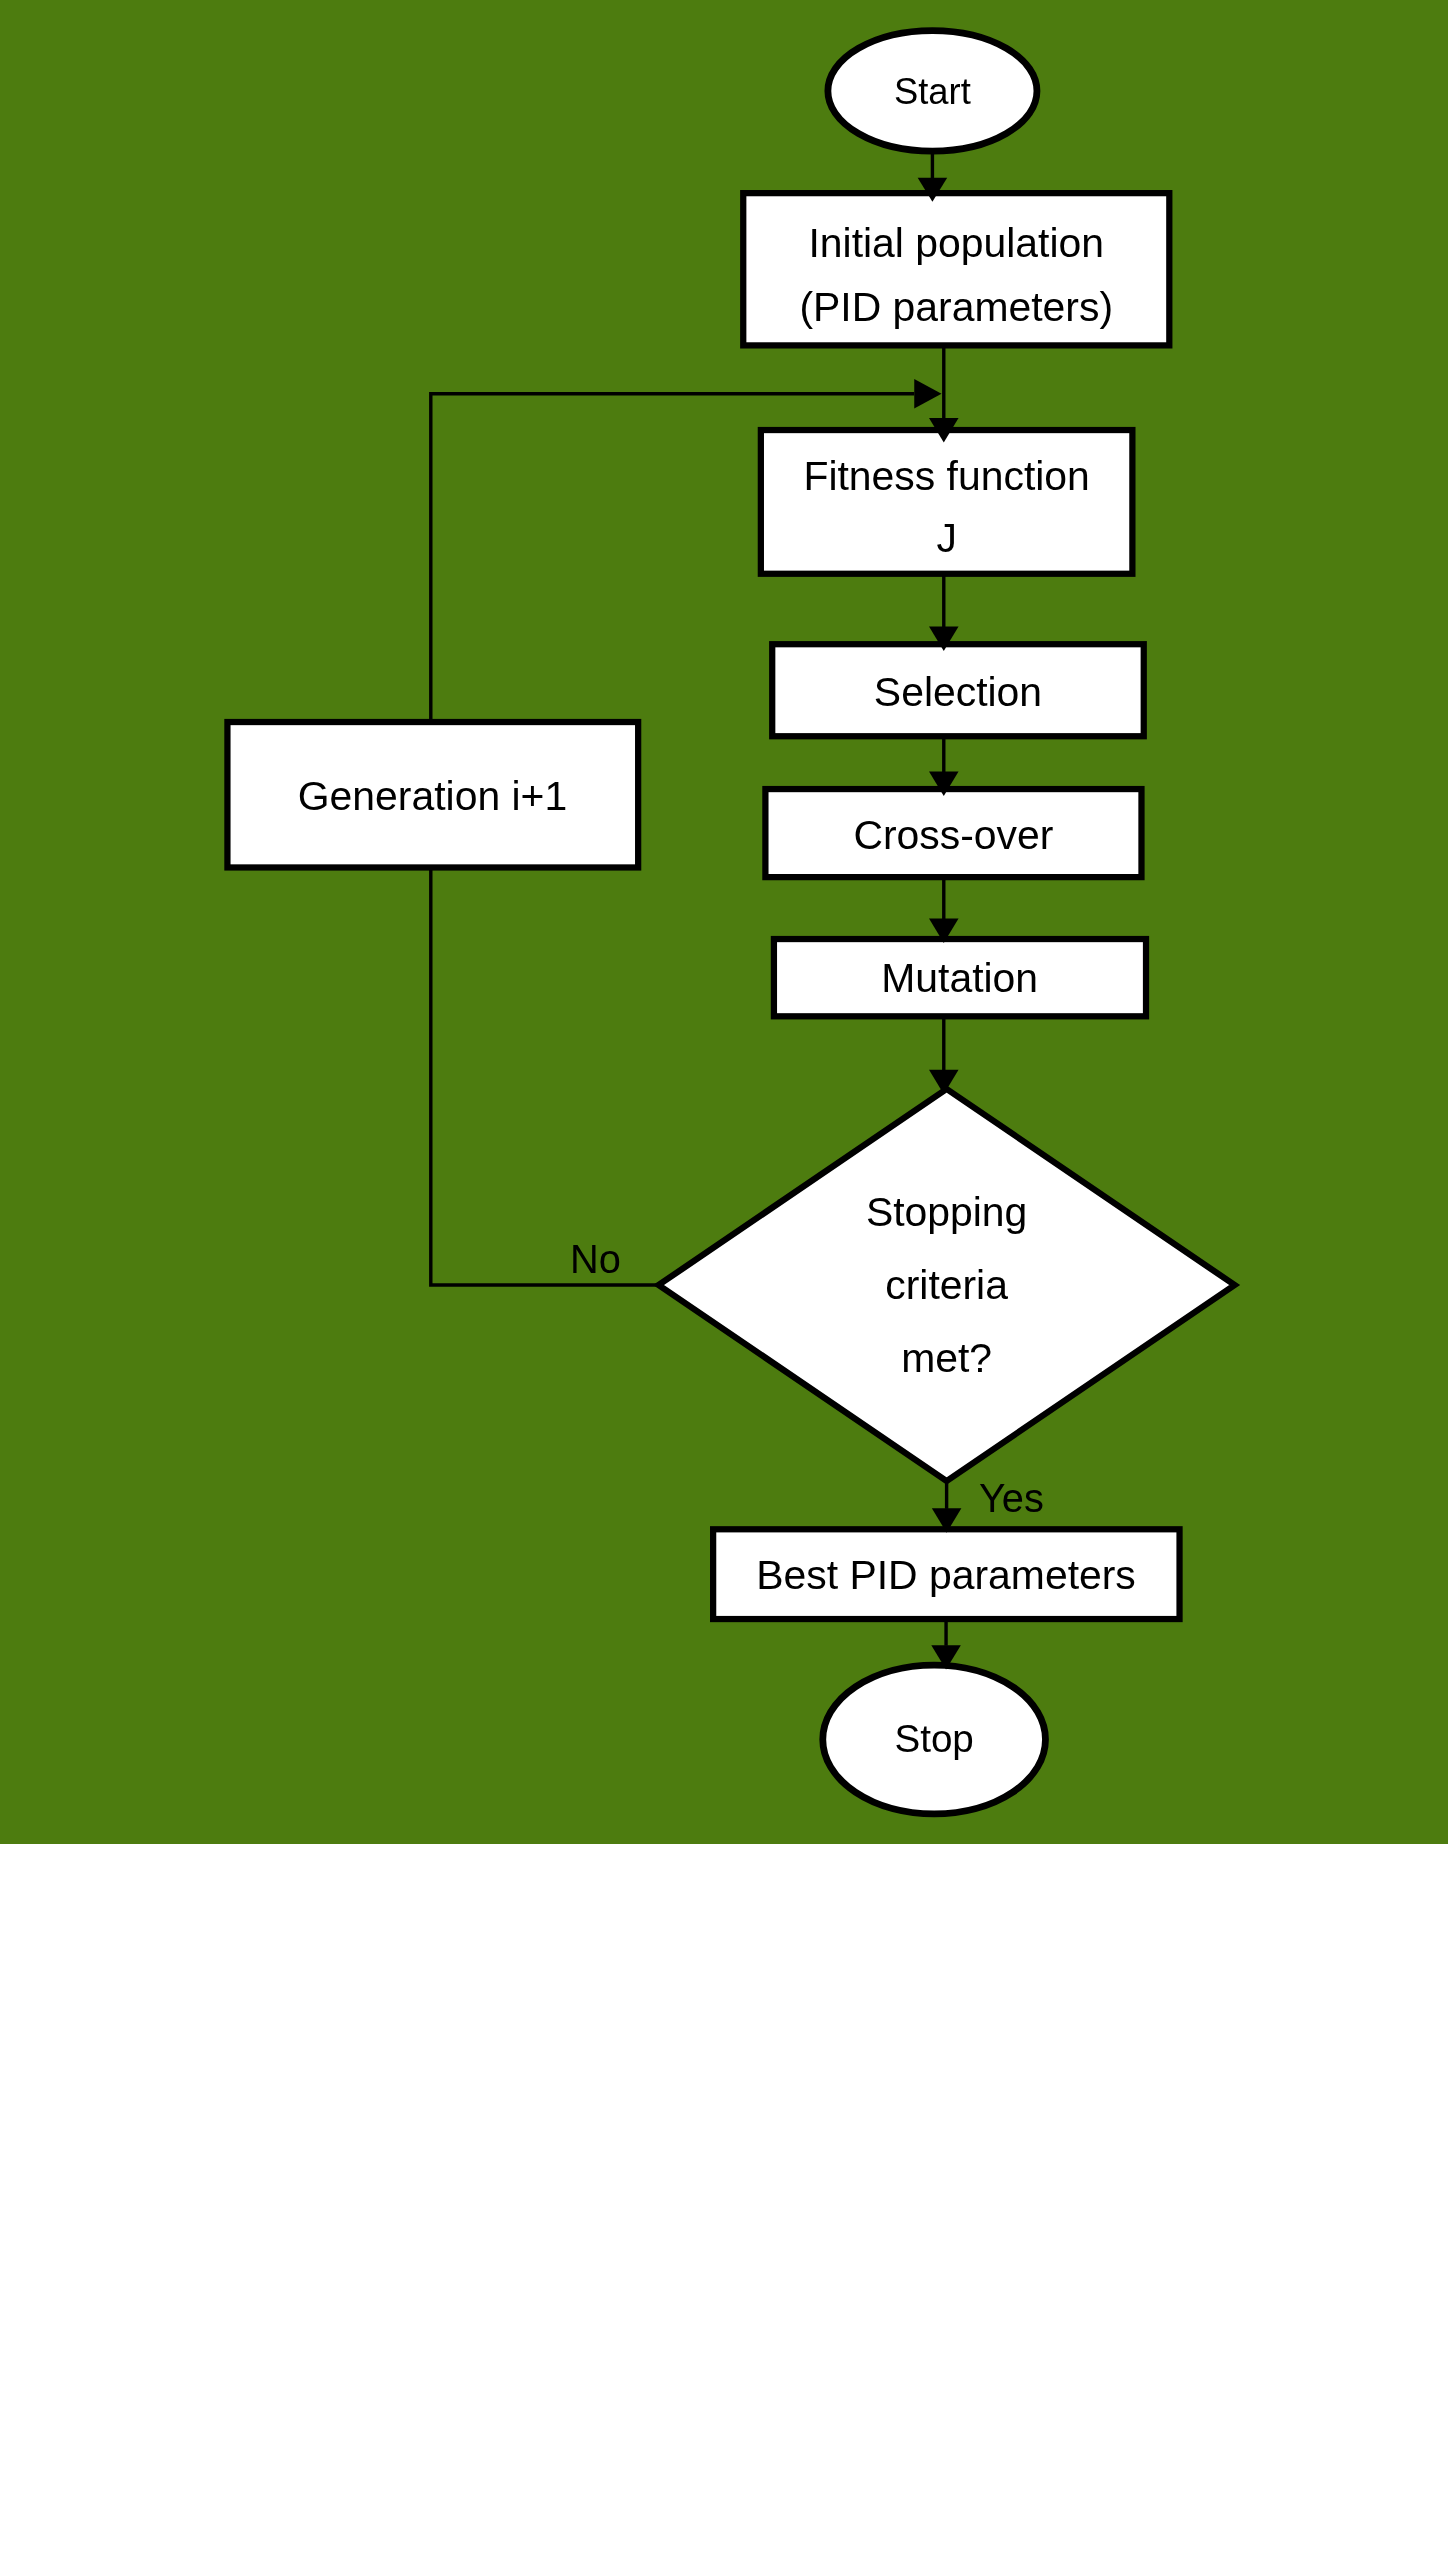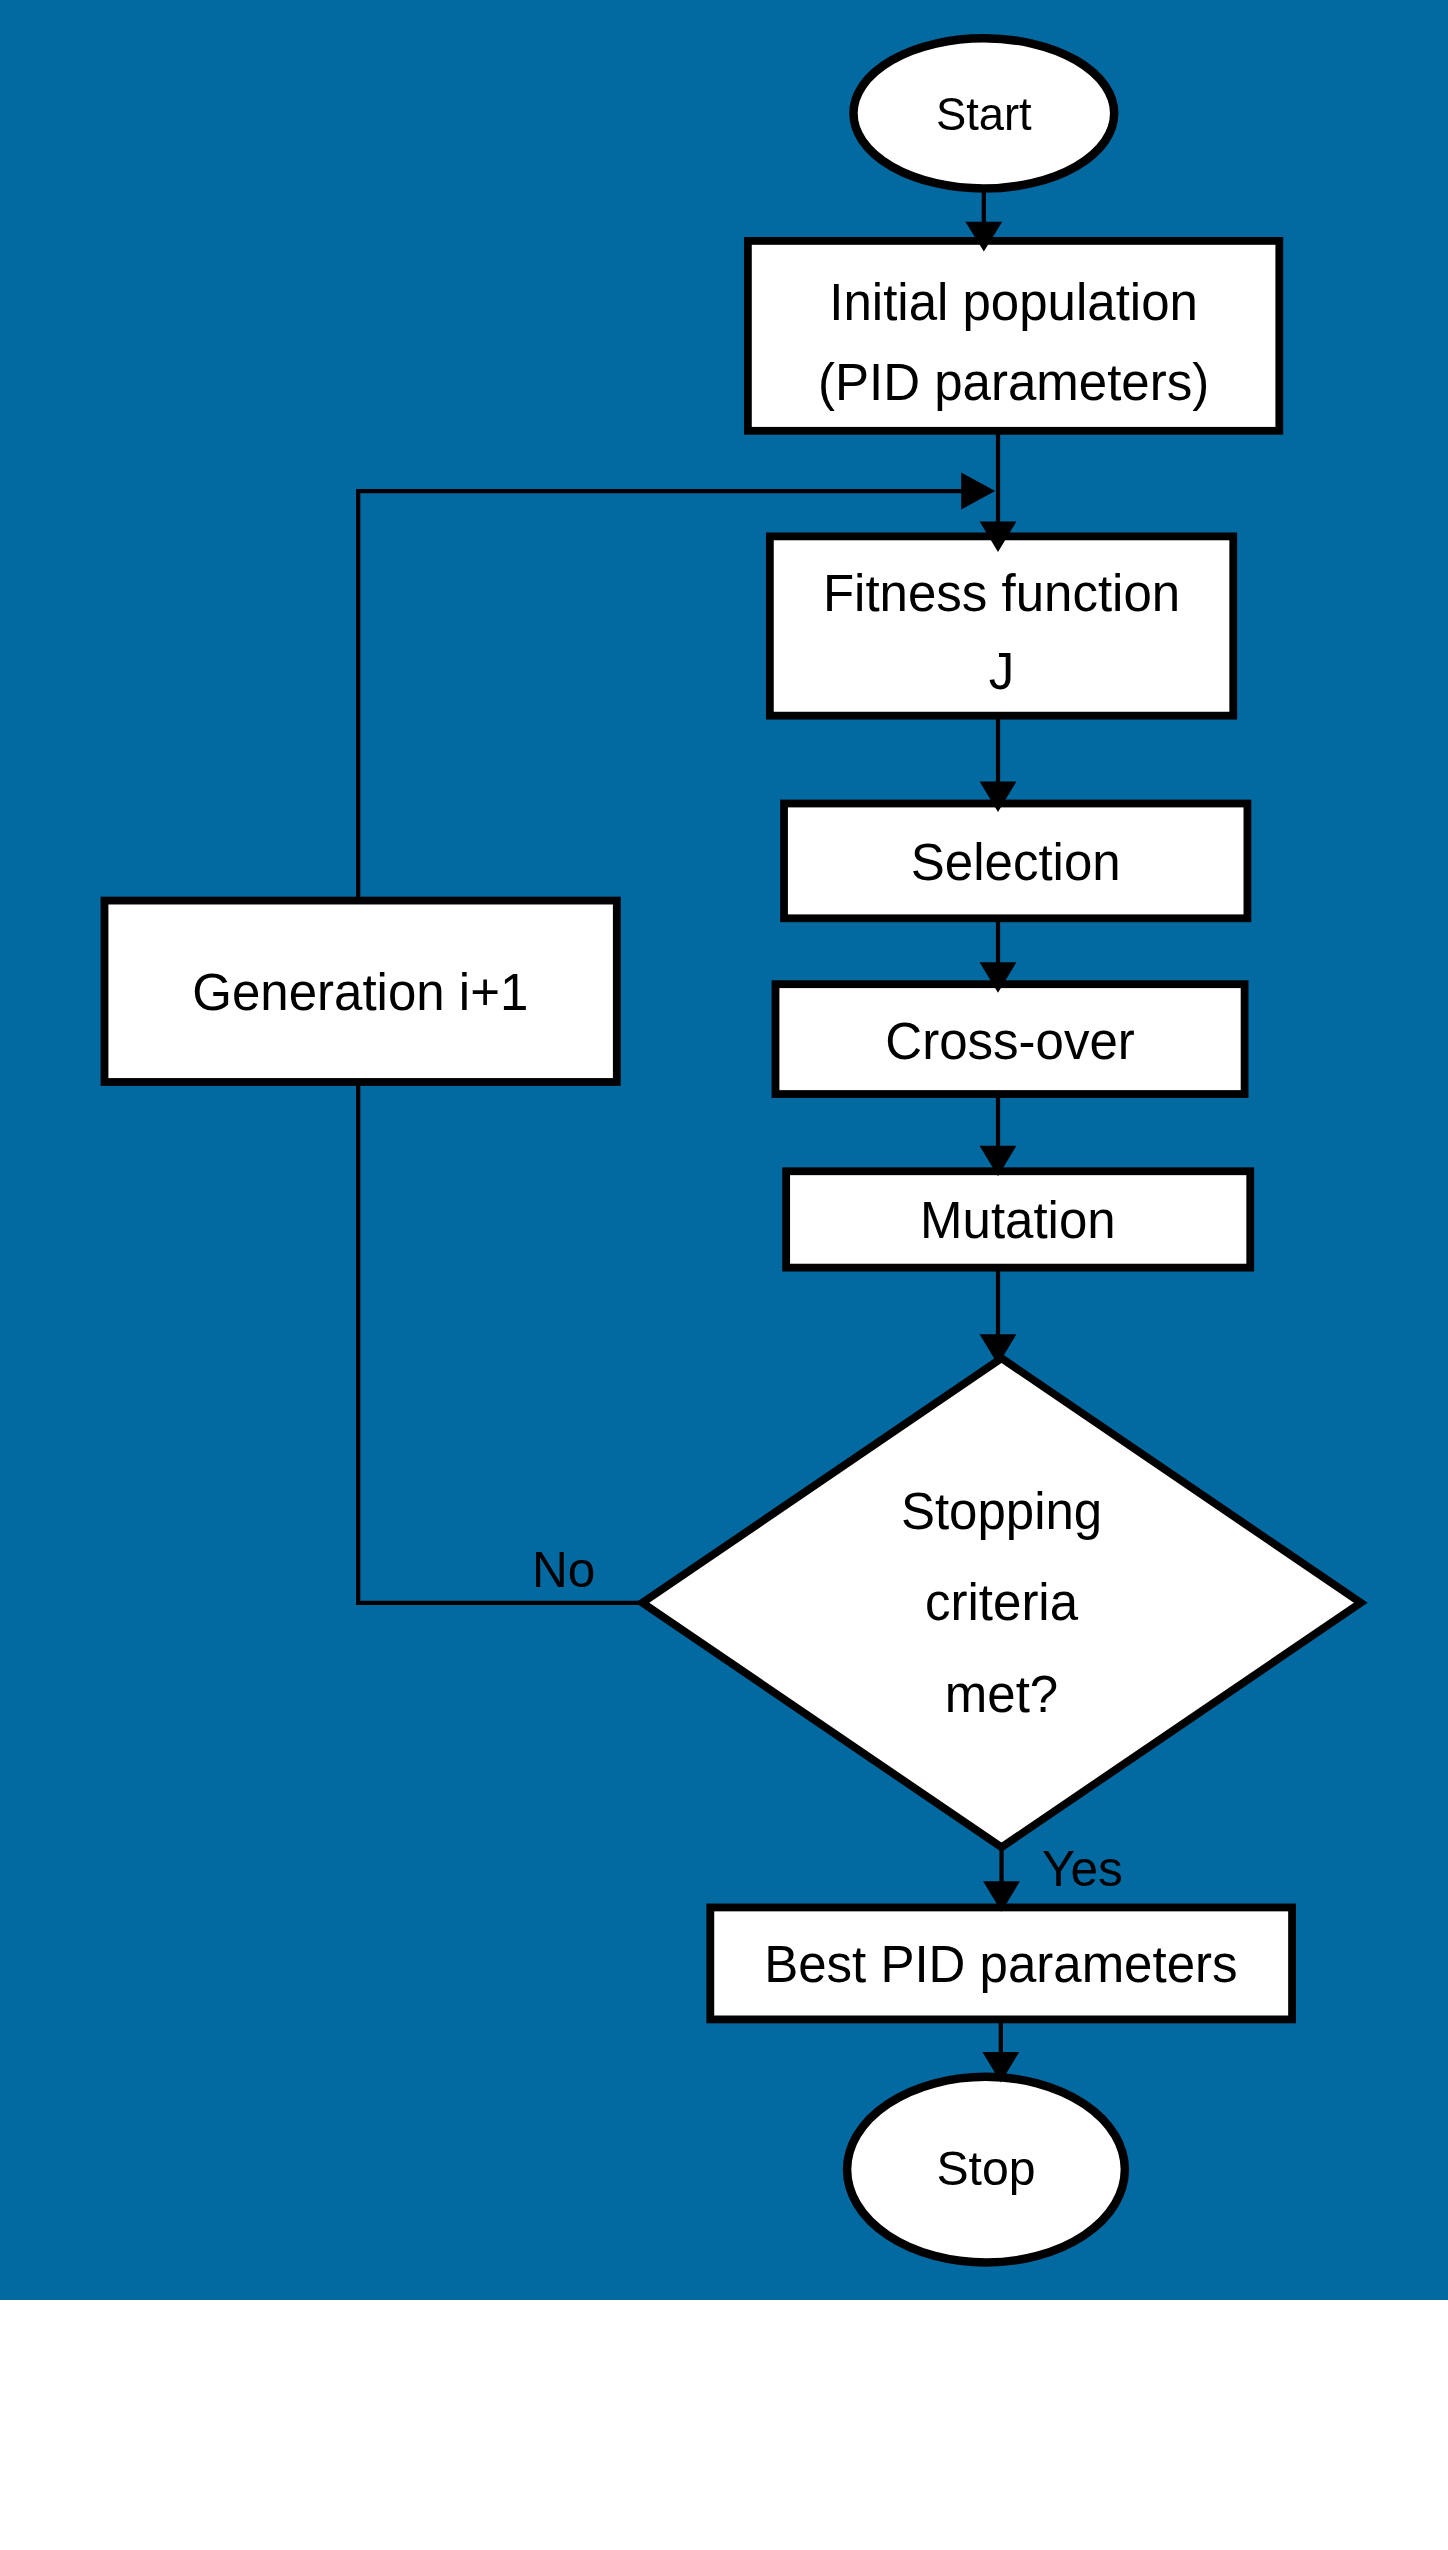--- a/index.html
+++ b/index.html
@@ -3,22 +3,22 @@
 <meta charset="utf-8">
 <style>
   html, body {
     margin: 0;
     padding: 0;
     background: #ffffff;
   }
   .canvas {
     position: relative;
     width: 1449px;
-    height: 2300px;
-    background: #0369a1;
+    height: 1844px;
+    background: #4d7c0f;
     overflow: hidden;
   }
   svg {
     display: block;
     width: 100%;
     height: 100%;
   }
   .shape {
     fill: #ffffff;
     stroke: #000000;

